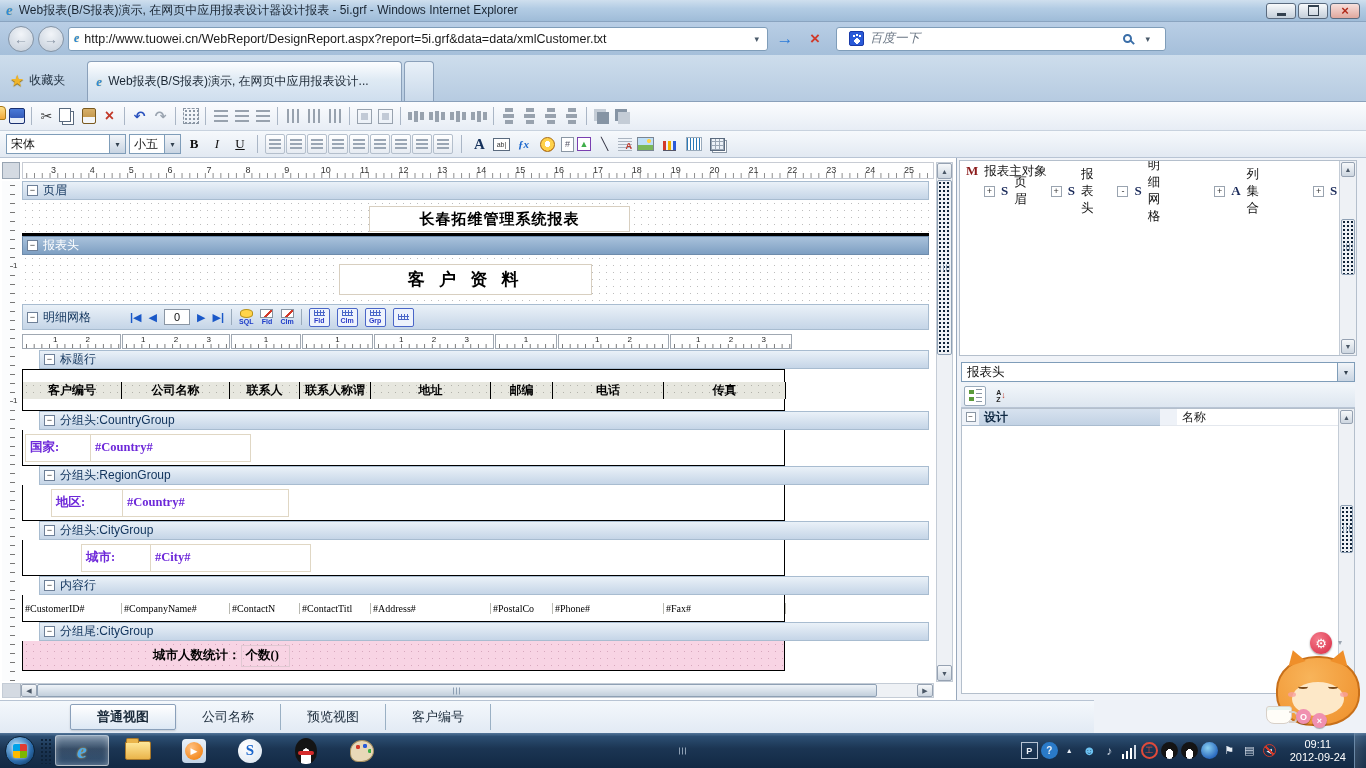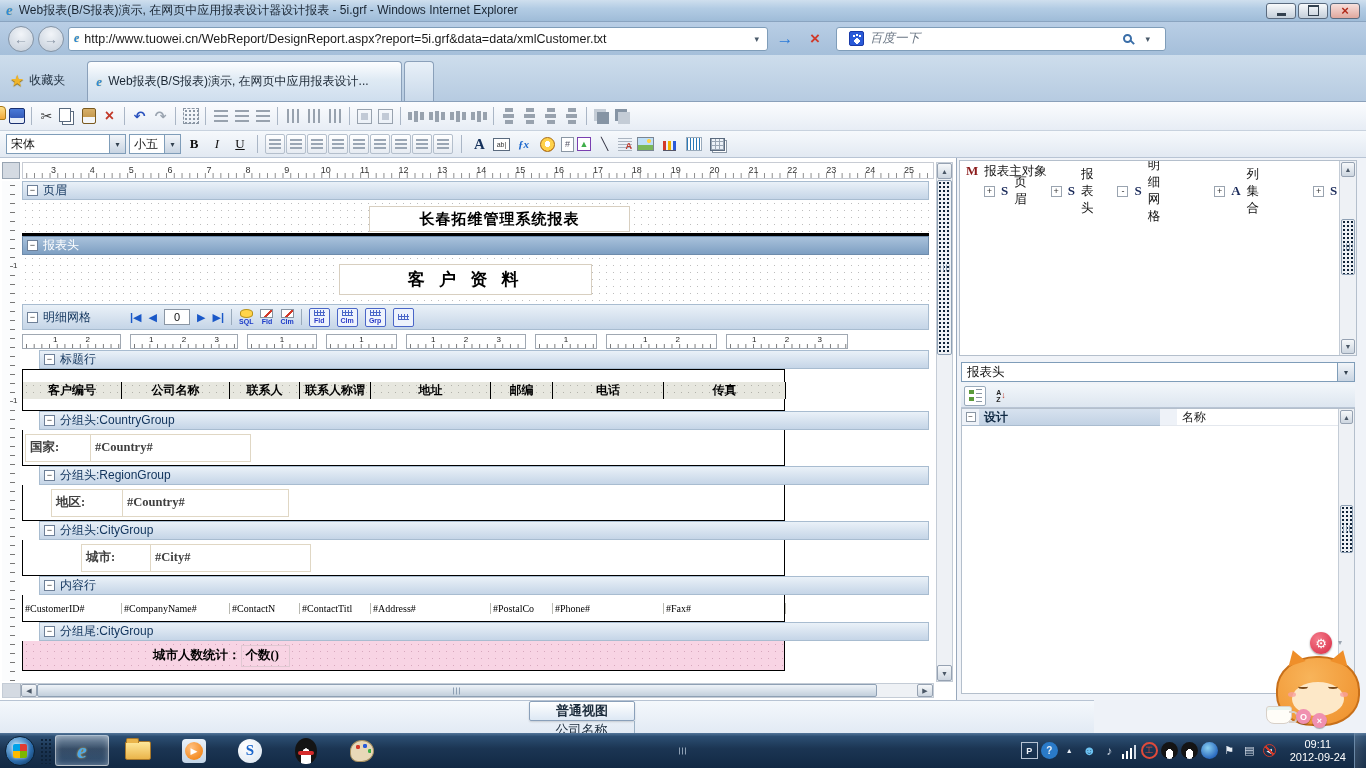--- a/index.html
+++ b/index.html
@@ -163,35 +163,35 @@
   .t-sql { background:#ffd44a; border:1px solid #b8921a; border-radius:50% / 40%; }
   .t-doc { background:#fff; border:1px solid #8894a2;
     background-image:linear-gradient(135deg,transparent 52%,#d23a2a 52% 68%,transparent 68%); }
   .dnav-lbl { font-size:7px; color:#1a3ac8; font-weight:bold; }
   .dbtn { width:21px; height:19px; border:1px solid #4a66c8; background:#eef3fc; display:inline-flex; flex-direction:column;
     align-items:center; justify-content:center; color:#2a3ac8; font-size:7px; font-weight:bold; border-radius:2px; }
   .dbtn::before { content:""; width:11px; height:6px; margin-bottom:1px;
     background:repeating-linear-gradient(90deg,#4a66c8 0 1px,transparent 1px 3px),repeating-linear-gradient(0deg,#4a66c8 0 1px,transparent 1px 3px); }
   .vsep-s { width:1px; height:16px; background:#9ab; }
 
-  #colrulers { height:20px; width:763px; display:flex; gap:8px; padding-top:2px; }
+  #colrulers { height:20px; width:763px; display:flex; gap:0; padding-top:2px; }
   .cr { height:15px; border:1px solid #a0a8b2; background:#fff; margin-right:1px; flex:none;
     background-image:repeating-linear-gradient(90deg,#777 0 1px,transparent 1px 7.7px);
     background-size:7.7px 4px; background-repeat:repeat-x; background-position:3px 100%;
     font-size:8px; color:#222; text-align:center; word-spacing:26px; line-height:9px; }
 
   .row { display:flex; width:763px; border-left:1px solid #000; border-right:1px solid #000; border-bottom:1px solid #000; background:#fff; }
   #head-row { height:42px; border-top:1px solid #000; }
   .hcell { background:#e7e7df; border-right:1px solid #000; display:flex; align-items:center; justify-content:center;
     font-weight:bold; font-size:12px; color:#000; flex:none;
     background-image:radial-gradient(#b2b2aa .8px,transparent .95px); background-size:7px 7px; }
   .hcell:last-child { border-right:1px solid #000; }
   .group-row { height:36px; position:relative; align-items:center; }
   .gbox { border:1px solid #e0d7c4; height:28px; display:flex; align-items:center; padding:0 4px;
-    font-family:"Liberation Serif","DejaVu Serif",serif; font-weight:bold; font-size:12.5px; color:#404040; }
+    font-family:"Liberation Serif","DejaVu Serif",serif; font-weight:bold; font-size:12.5px; color:#6d28d9; }
   .gbox.fldbox { border-left:none; }
   #content-row { height:27px; }
   .fcell { border-right:1px solid #b8b8b0; display:flex; align-items:center; padding-left:2px; overflow:hidden;
     font-family:"Liberation Serif","DejaVu Serif",serif; font-size:10px; color:#000; flex:none; white-space:nowrap; }
   #foot-row { height:30px; background:#f8d4e4; align-items:center;
     background-image:radial-gradient(#d8a8be .8px,transparent .95px); background-size:7px 7px; }
   #foot-label { margin-left:130px; font-family:"Liberation Serif","DejaVu Serif",serif; font-weight:bold; font-size:12.5px; }
   #foot-expr { border:1px solid #e0c8d2; height:22px; display:flex; align-items:center; padding:0 10px 0 4px;
     font-family:"Liberation Serif","DejaVu Serif",serif; font-weight:bold; font-size:12.5px; }
 
@@ -256,21 +256,21 @@
   .pkey { width:175px; padding-left:5px; color:#222; border-right:1px solid #84cc16; height:100%; display:flex; align-items:center; }
   .prow.cat .pkey { border-right:none; }
   .pval { flex:1; padding-left:6px; color:#222; display:flex; align-items:center; gap:4px; }
   #prop-vscroll { position:absolute; right:0; top:0; width:16px; height:284px; background:#eef1f5; border-left:1px solid #c4ccd6; }
   #prop-vscroll .up { position:absolute; top:1px; left:1px; width:13px; height:14px; }
   #prop-vscroll .down { position:absolute; bottom:1px; left:1px; width:13px; height:14px; }
   #prop-vscroll .sb-thumb { position:absolute; top:96px; left:1px; width:13px; height:48px; }
 
   
   #viewtabs { position:absolute; top:700px; left:0; width:1094px; height:33px; background:linear-gradient(#f4f8fc,#e2eaf4);
-    border-top:1px solid #b8c4d4; display:flex; align-items:center; padding-left:70px;flex-direction:column; }
+    border-top:1px solid #b8c4d4; display:flex; align-items:center; padding-left:70px; }
   .vtab { height:26px; padding:0 26px; display:flex; align-items:center; color:#1a2a3a; font-size:13px;
     border-right:1px solid #9ab0c4; }
   .vtab.on { background:linear-gradient(#ffffff,#dde8f4); border:1px solid #8aa0ba; border-radius:2px;
     box-shadow:0 1px 2px rgba(0,0,0,.15); font-weight:bold; }
 
   
   #taskbar { position:absolute; top:733px; left:0; width:1366px; height:35px;
     background:linear-gradient(180deg,#54769a 0,#2c4e72 10%,#1b3553 45%,#122944 100%); display:flex; align-items:center; }
   #start-orb { width:40px; height:35px; display:flex; align-items:center; justify-content:center; }
   .orb { width:30px; height:30px; border-radius:50%; background:radial-gradient(circle at 35% 30%,#9ed2f5,#2a6aaa 60%,#0a2a4a);

